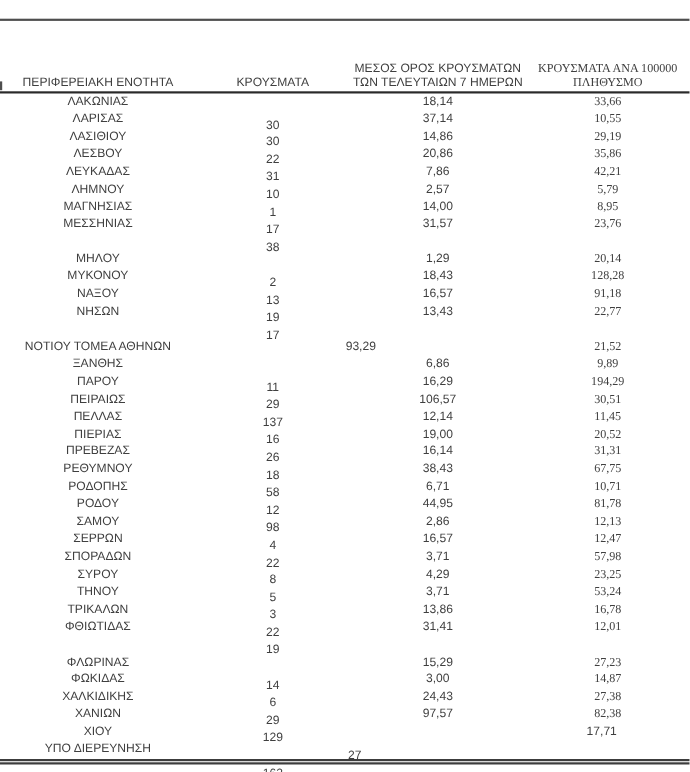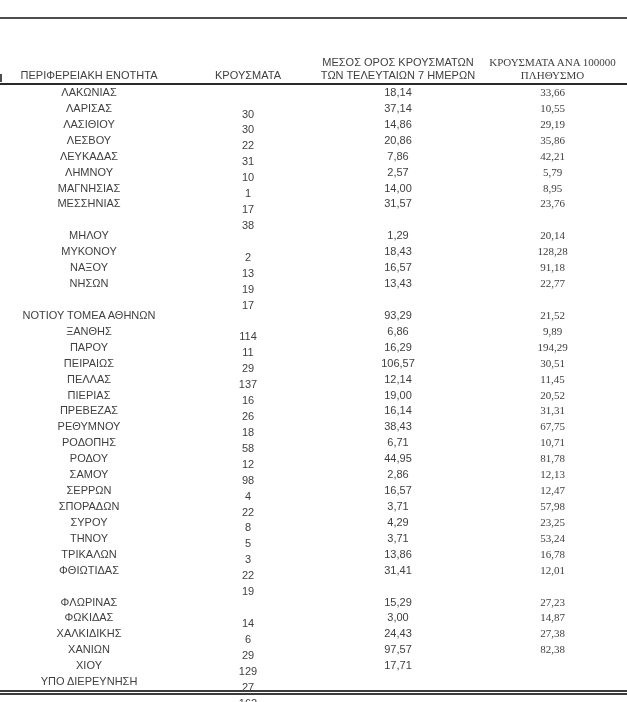--- a/index.html
+++ b/index.html
@@ -55,20 +55,21 @@
   }
   .col1 { width: 178px; }
   .col2 { width: 140px; margin-top: 43px; }
   .col3 { width: 160px; }
   .col4 { width: 149px; font-family: Liberation Serif, serif; }
   .header-cell span { display: block; }
   .row {
     display: flex;
     align-items: center;
     height: 15.93px;
+    justify-content: space-between;
   }
   .row .cell { line-height: 15.93px; }
   .gap-row { height: 15.93px; }
   .bottom-rule {
     height: 1px;
     border-top: 2px solid #3c3c3c;
     border-bottom: 2px solid #3c3c3c;
     background: #ffffff;
   }
 </style>
@@ -167,21 +168,20 @@
   </div>
       <div class="row">
     <div class="cell col1">ΝΗΣΩΝ</div>
     <div class="cell col2">17</div>
     <div class="cell col3">13,43</div>
     <div class="cell col4">22,77</div>
   </div>
       <div class="gap-row"></div>
       <div class="row">
     <div class="cell col1">ΝΟΤΙΟΥ ΤΟΜΕΑ ΑΘΗΝΩΝ</div>
-    <div class="cell col2">114</div>
     <div class="cell col3">93,29</div>
     <div class="cell col4">21,52</div>
   </div>
       <div class="row">
     <div class="cell col1">ΞΑΝΘΗΣ</div>
     <div class="cell col2">11</div>
     <div class="cell col3">6,86</div>
     <div class="cell col4">9,89</div>
   </div>
       <div class="row">

